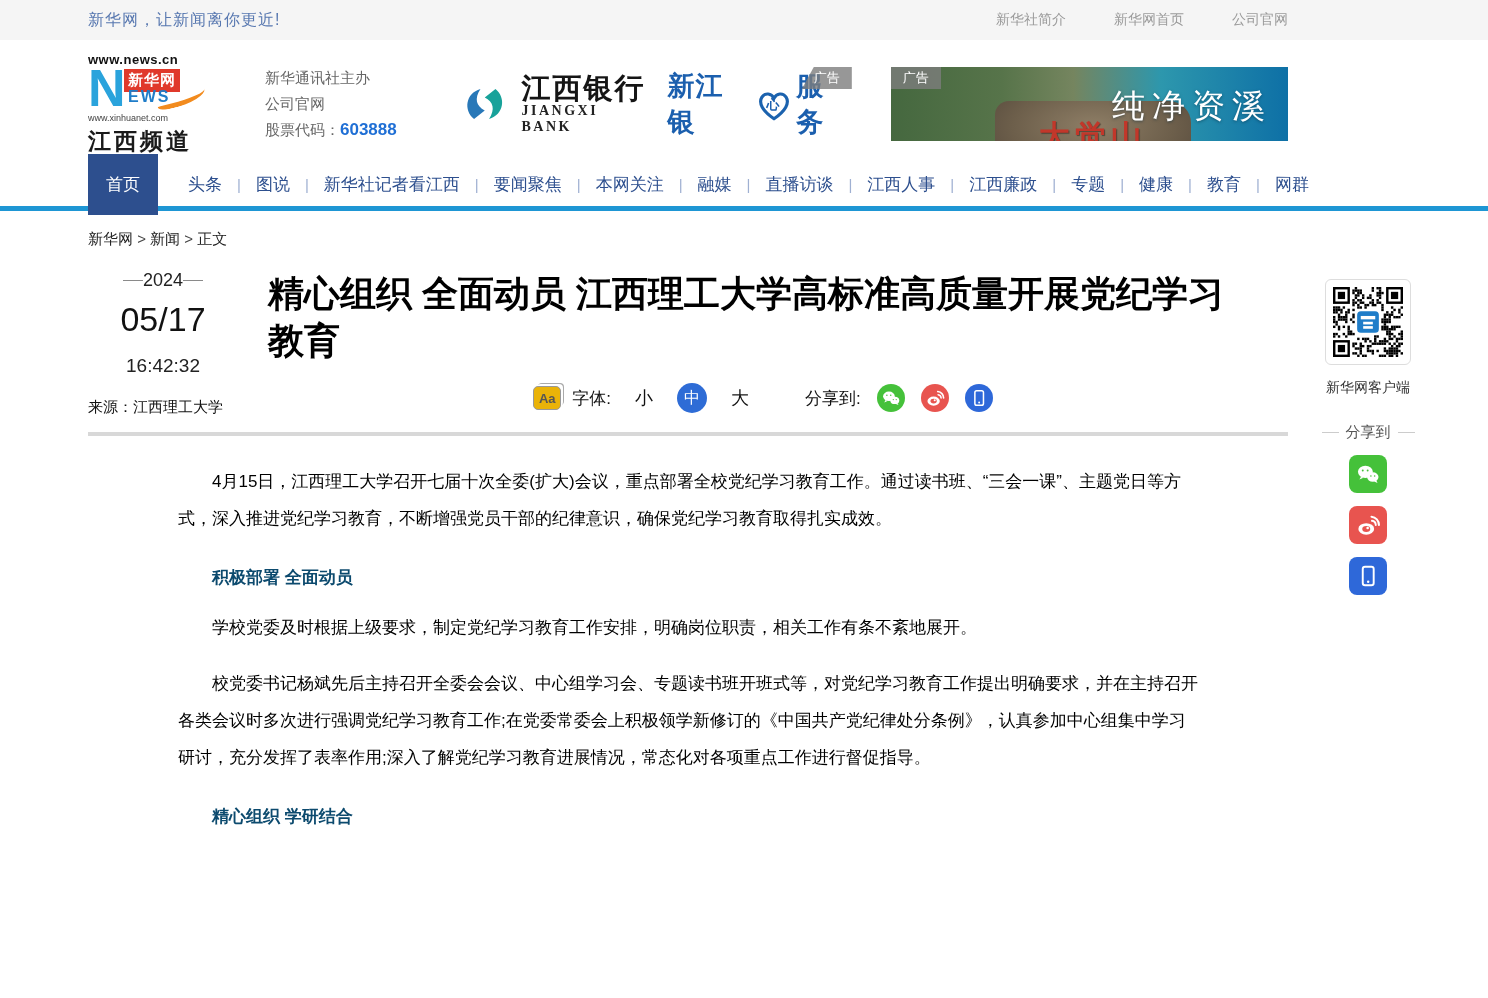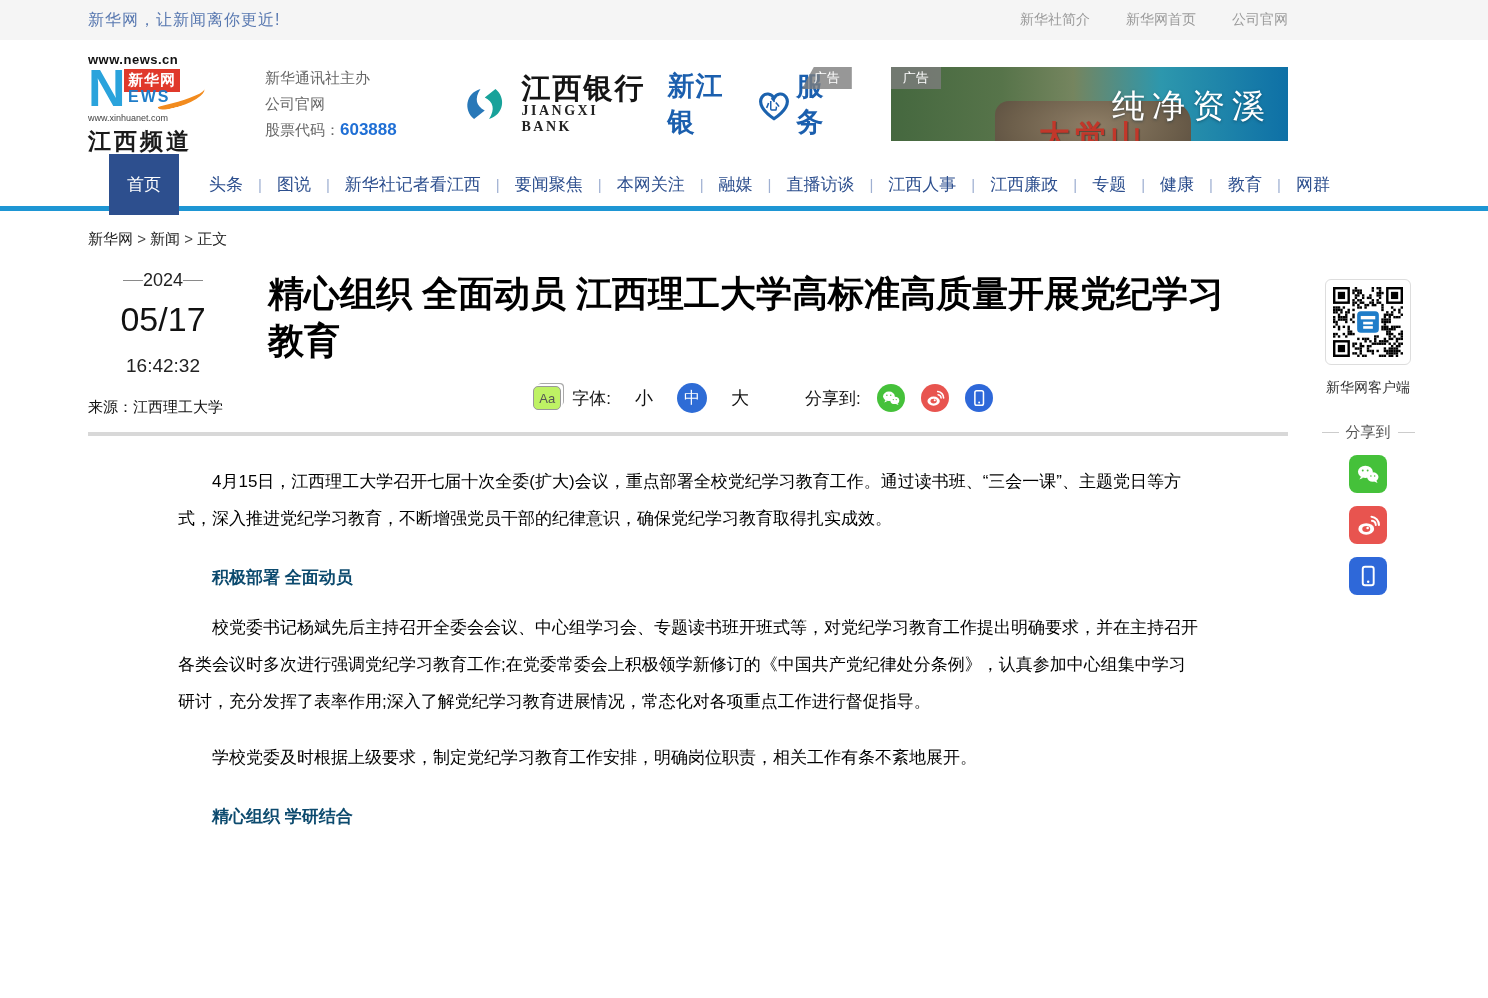--- a/index.html
+++ b/index.html
@@ -4,21 +4,21 @@
 <style>
   * { box-sizing:border-box; margin:0; padding:0; }
   html,body { width:1488px; height:998px; overflow:hidden; background:#fff;
               font-family:"Liberation Sans","DejaVu Sans",sans-serif; }
 
   
   .topbar { height:40px; background:#f5f5f5; }
   .topbar-inner { width:1200px; margin-left:88px; height:100%;
                   display:flex; justify-content:space-between; align-items:center; }
   .topbar-slogan { font-size:16px; color:#5878b0; letter-spacing:1px; }
-  .topbar-links { display:flex; gap:36px; }
+  .topbar-links { display:flex; gap:48px; }
   .topbar-links span { font-size:14px; color:#9a9a9a; cursor:pointer; }
 
   
   .header { height:128px; display:flex; align-items:center; }
   .header-inner { margin-left:88px; width:1200px; display:flex; align-items:center;gap:31px; }
 
   .logo-block { width:126px; flex-shrink:0; cursor:pointer; }
   .logo-url-top { font-size:13px; font-weight:bold; color:#111; letter-spacing:.5px; }
   .logo-art { position:relative; height:52px; margin-top:1px; }
   .logo-n { position:absolute; left:0; top:-10px; font-size:52px; font-weight:bold; color:#2aa3dc; }
@@ -62,21 +62,21 @@
   .rock-text { font-family:"Liberation Serif",serif; font-size:31px; font-weight:bold;
                color:#c2372a; letter-spacing:5px; text-shadow:1px 1px 1px rgba(0,0,0,.4); }
   .scenic-slogan { position:absolute; right:16px; top:17px; color:#fff; font-size:33px;
                    font-family:"Liberation Serif",serif; letter-spacing:7px;
                    text-shadow:0 1px 3px rgba(0,40,60,.5); }
 
   
   .navbar { margin-left:88px; width:1260px; height:32px; display:flex; align-items:center; }
   .nav-item { font-size:17px; color:#2d4f8e; cursor:pointer; white-space:nowrap; }
   .nav-item + .nav-item::before { content:"|"; color:#9fb0d2; margin:0 15px; font-size:15px; }
-  .nav-item.active { background:#2d4f8e; color:#fff; padding:19px 18px; margin-right:30px;margin-left:21px; }
+  .nav-item.active { background:#2d4f8e; color:#fff; padding:19px 18px; margin-right:30px; }
   .nav-item.active + .nav-item::before { content:none; }
   .blue-line { height:5px; background:#1e96d4; margin-top:6px; }
 
   
   .page { display:flex; }
   .main { margin-left:88px; width:1200px; }
   .breadcrumb { margin-top:19px; font-size:15px; color:#222; }
   .crumb { cursor:pointer; }
   .crumb + .crumb::before { content:" > "; color:#444; cursor:default; }
 
@@ -87,21 +87,21 @@
   .year-dash { width:20px; height:1px; background:#8a8a8a; }
   .date-md { font-size:34px; color:#111; text-align:center; margin-top:9px; }
   .date-time { font-size:19px; color:#222; text-align:center; margin-top:16px; }
   .source-row { font-size:15px; color:#111; margin-top:21px; white-space:nowrap; }
 
   .title-col { flex:1; padding:0 30px; }
   .article-title { font-size:36px; line-height:47px; font-weight:bold; color:#000;
                    text-align:left; margin-top:0; }
   .tools-row { display:flex; align-items:center; justify-content:center; margin-top:19px; }
   .aa-icon { position:relative; width:28px; height:24px; border:1.5px solid #999; border-radius:5px;
-             background:#bef264; font-size:13px; font-weight:normal; color:#555;
+             background:#eab308; font-size:13px; font-weight:bold; color:#555;
              display:flex; align-items:center; justify-content:center;
              box-shadow:3px -3px 0 -1px #fff,4px -4px 0 -1px #aaa; cursor:pointer; }
   .font-label { font-size:17px; color:#111; margin-left:11px; }
   .size-btn { font-size:18px; color:#111; margin-left:24px; cursor:pointer; }
   .size-btn.active { background:#2e6cd6; color:#fff; width:30px; height:30px; line-height:30px;
                      border-radius:50%; text-align:center; font-size:16px; }
   .share-label { font-size:17px; color:#111; margin-left:56px; }
   .circle-icon { width:28px; height:28px; border-radius:50%; margin-left:16px; cursor:pointer;
                  display:flex; align-items:center; justify-content:center; }
   .c-wechat { background:#45c13a; color:#45c13a; }
@@ -268,22 +268,22 @@
           </span>
         </div>
       </div>
     </div>
 
     <div class="head-sep"></div>
 
     <div class="article-body">
       <p>4月15日，江西理工大学召开七届十次全委(扩大)会议，重点部署全校党纪学习教育工作。通过读书班、“三会一课”、主题党日等方式，深入推进党纪学习教育，不断增强党员干部的纪律意识，确保党纪学习教育取得扎实成效。</p>
       <h3>积极部署 全面动员</h3>
+      <p>学校党委及时根据上级要求，制定党纪学习教育工作安排，明确岗位职责，相关工作有条不紊地展开。</p>
       <p>校党委书记杨斌先后主持召开全委会会议、中心组学习会、专题读书班开班式等，对党纪学习教育工作提出明确要求，并在主持召开各类会议时多次进行强调党纪学习教育工作;在党委常委会上积极领学新修订的《中国共产党纪律处分条例》，认真参加中心组集中学习研讨，充分发挥了表率作用;深入了解党纪学习教育进展情况，常态化对各项重点工作进行督促指导。</p>
-      <p>学校党委及时根据上级要求，制定党纪学习教育工作安排，明确岗位职责，相关工作有条不紊地展开。</p>
       <h3>精心组织 学研结合</h3>
 
     </div>
   </div>
 
   <div class="sidebar">
     <div class="qr-box">
       <svg id="qr-svg" width="70" height="70" viewBox="0 0 29 29">
         <rect x="0" y="0" width="29" height="29" fill="#fff"></rect>
         <g id="qr-noise">

